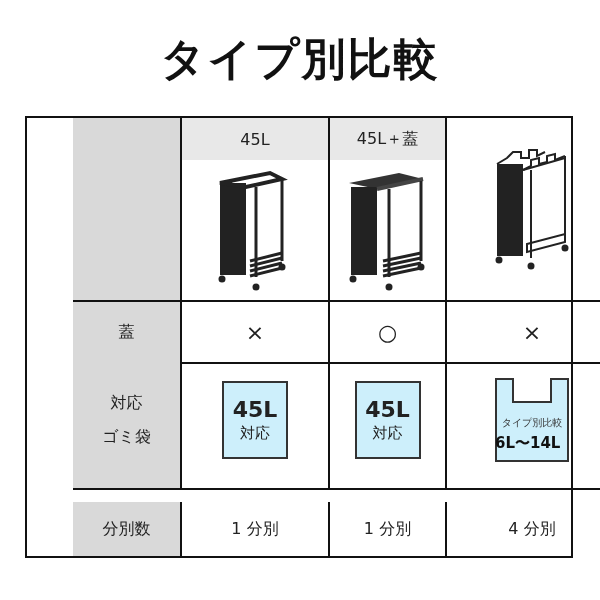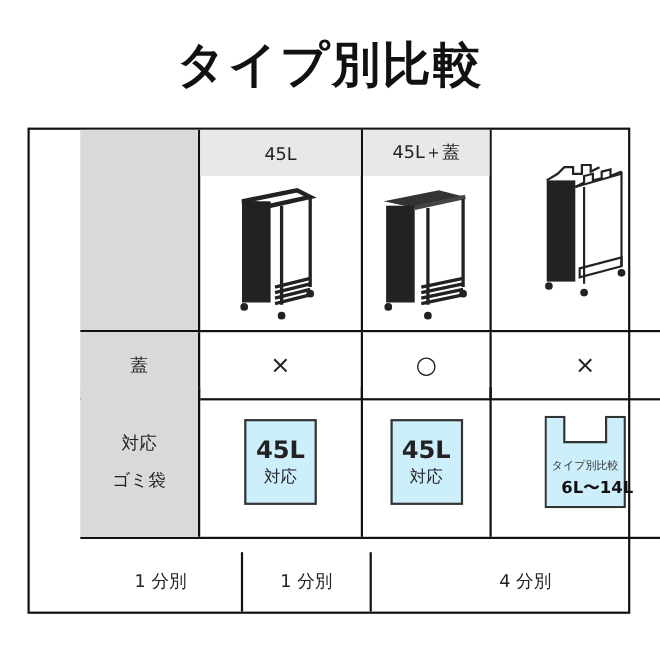--- a/index.html
+++ b/index.html
@@ -35,21 +35,21 @@
   .mark { font-size: 22px; color: #222; }
   .bag {
     width: 66px; height: 78px; background: #cdeffb; border: 2px solid #333; box-sizing: border-box;
     display: flex; flex-direction: column; align-items: center; justify-content: center;
   }
   .bag .big { font-size: 22px; font-weight: bold; color: #222; line-height: 26px; }
   .bag .small { font-size: 15px; color: #222; line-height: 20px; }
   .bag2 { position: relative; width: 74px; height: 84px; }
   .bag2 svg { position: absolute; left: 0; top: 0; }
   .bag2 .t1 { position: absolute; left: 0; width: 74px; top: 38px; text-align: center; font-size: 10px; color: #333; }
-  .bag2 .t2 { position: absolute; left: 0; width: 96px; top: 56px; text-align: center; font-size: 15px; font-weight: bold; color: #111; }
+  .bag2 .t2 { position: absolute; left: 0; width: 96px; top: 56px; text-align: left; font-size: 15px; font-weight: bold; color: #111; }
 </style>
 </head>
 <body>
 
 <div class="title">タイプ別比較</div>
 
 <div class="tbl">
 
   <div class="row r-top">
     <div class="cell c0"></div>
@@ -145,18 +145,19 @@
         <svg width="74" height="84" viewBox="0 0 74 84">
           <path d="M1,1 L18,1 L18,24 L56,24 L56,1 L73,1 L73,83 L1,83 Z" fill="#cdeffb" stroke="#333" stroke-width="2"></path>
         </svg>
         <div class="t1">タイプ別比較</div>
         <div class="t2">6L〜14L</div>
       </div>
     </div>
   </div>
 
   <div class="row r-div">
+    <div class="cell c0">分別数</div>
     <div class="cell c1">1 分別</div>
     <div class="cell c2">1 分別</div>
     <div class="cell c3">4 分別</div>
   </div>
 
 </div>
 
 </body></html>

